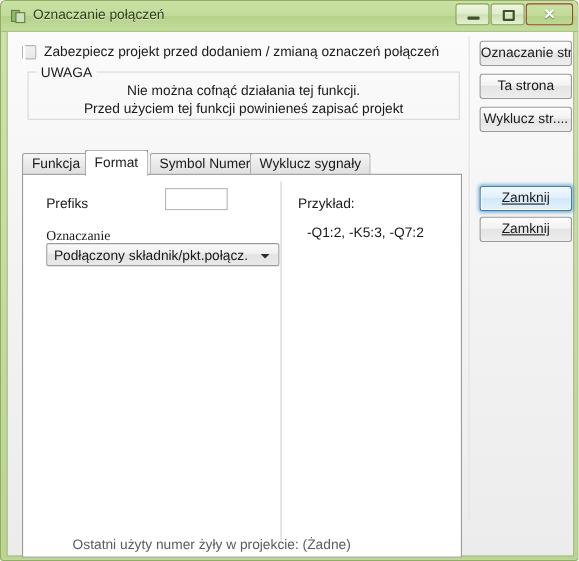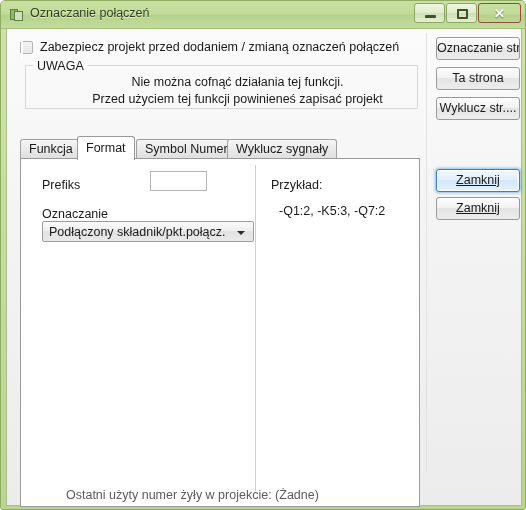--- a/index.html
+++ b/index.html
@@ -158,21 +158,21 @@
   #uwaga-legend {
     position: absolute;
     left: 26px; top: 30px;
     background: #f9f9f9;
     padding: 0 4px;
     font-size: 12.5px;
     color: #1a1a1a;
   }
   #uwaga-lines {
     position: absolute;
-    left: 34px; top: 45px;
+    left: 18px; top: 45px;
     width: 393px;
     text-align: center;
     font-size: 12.5px;
     color: #1a1a1a;
     line-height: 17px;
   }
 
   
   #tabstrip {
     position: absolute;
@@ -236,20 +236,21 @@
     font-size: 12.5px;
     color: #1a1a1a;
     padding: 0 3px;
     outline: none;
   }
   #marking-label {
     position: absolute;
     left: 21px; top: 48px;
     font-size: 12.5px;
     color: #1a1a1a;
+    font-family: Liberation Serif, serif;
   }
   #marking-combo {
     position: absolute;
     left: 21px; top: 62px;
     width: 212px; height: 21px;
     box-sizing: border-box;
     border: 1px solid #9d9d9d;
     border-radius: 2px;
     background: linear-gradient(to bottom, #fafafa 0%, #efefef 45%, #e3e3e3 50%, #e9e9e9 100%);
     cursor: default;

